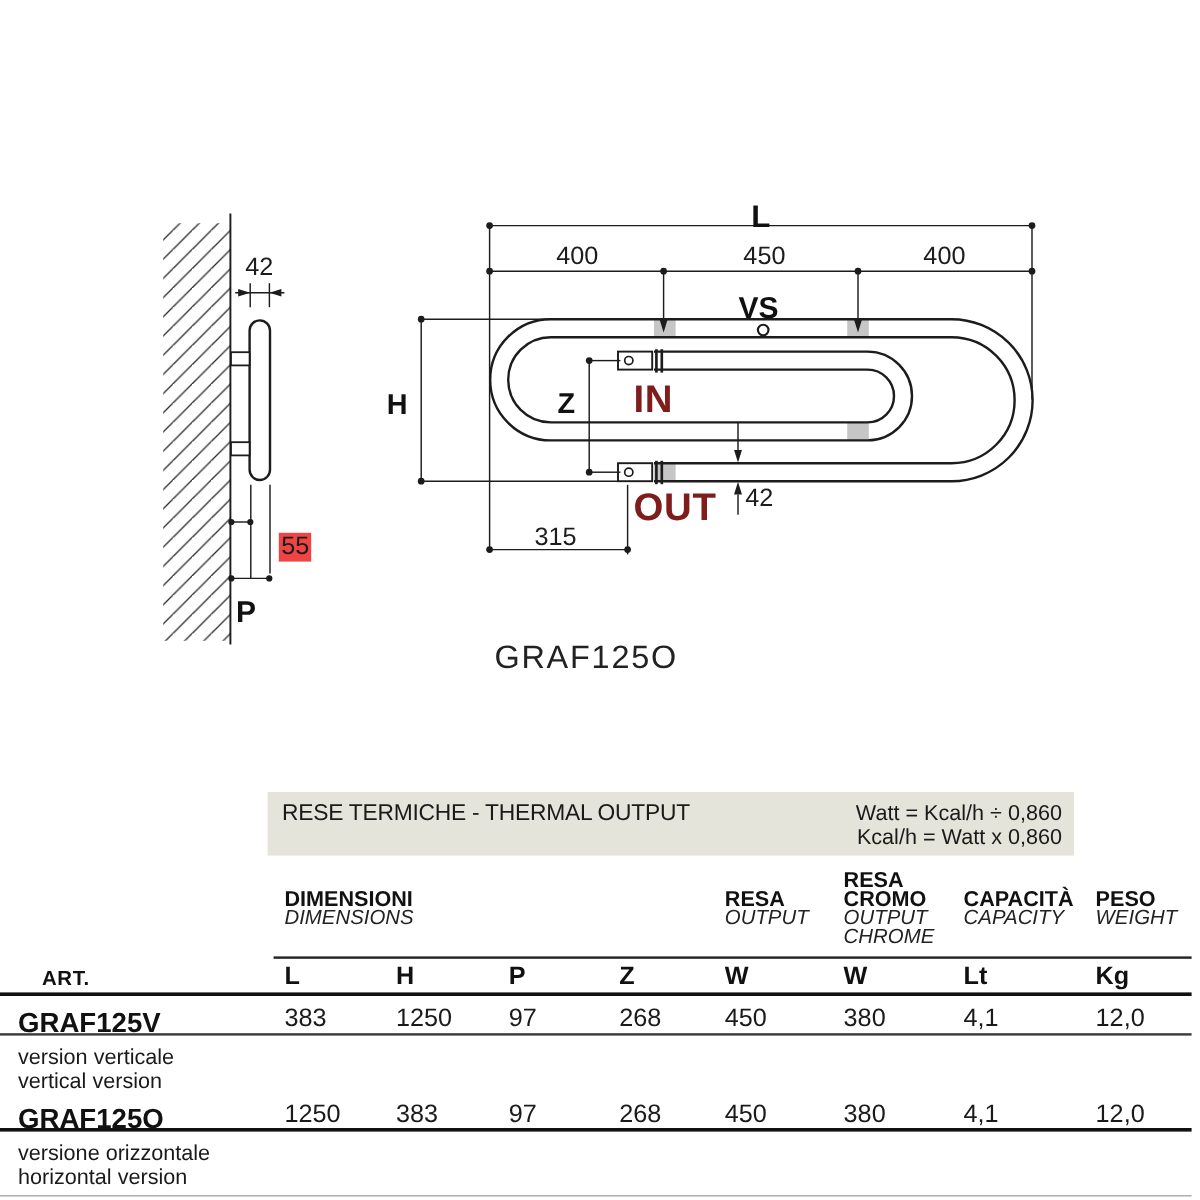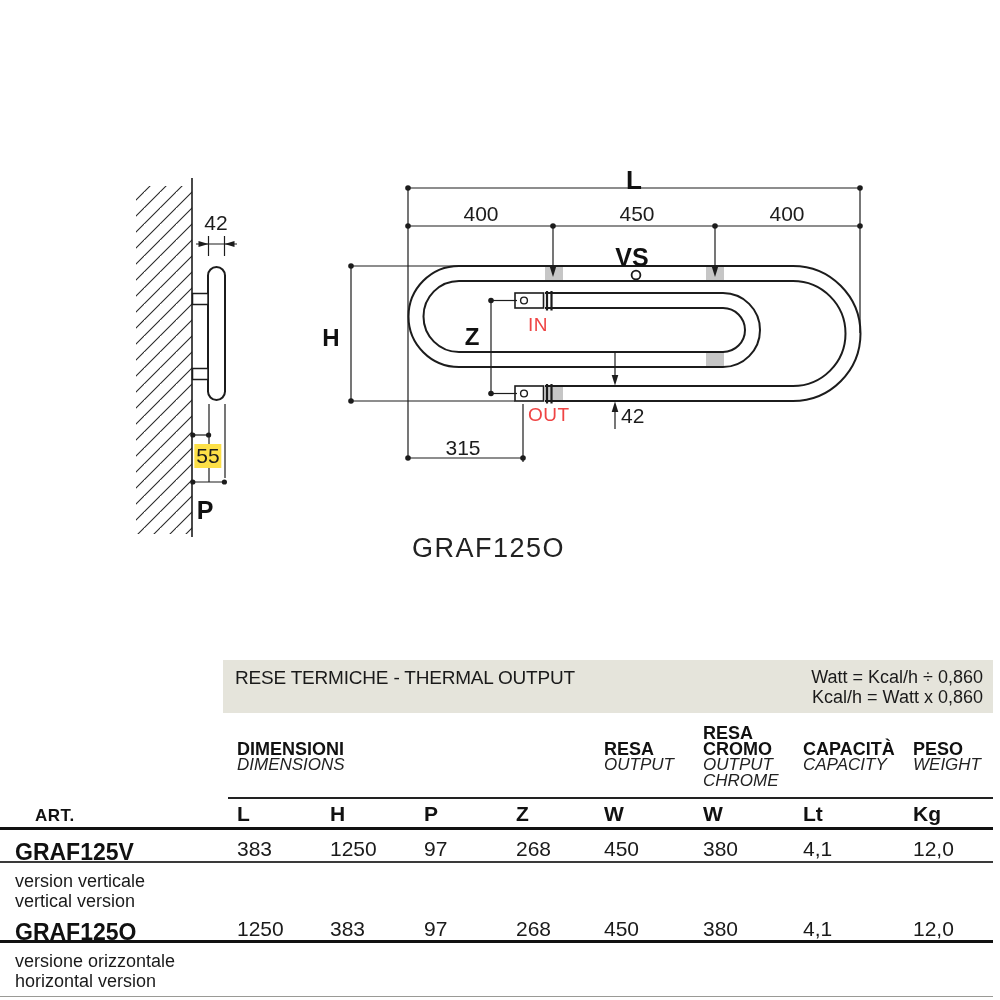--- a/index.html
+++ b/index.html
@@ -5,25 +5,25 @@
   html,body{margin:0;padding:0;background:#fff;}
   .canvas{
     position:relative;width:1000px;height:1000px;background:#ffffff;
     font-family:"Liberation Sans",sans-serif;color:#1a1a1a;overflow:hidden;
   }
   svg{position:absolute;left:0;top:0;}
   
   .dim-num{position:absolute;font-size:21px;color:#1c1c1c;transform:translateX(-50%);white-space:nowrap;}
   .dim-num.left{transform:none;}
   .dim-letter{position:absolute;font-size:24px;font-weight:bold;color:#111;transform:translateX(-50%);white-space:nowrap;}
-  .port-label{position:absolute;font-size:19px;font-weight:normal;color:#ef4444;white-space:nowrap;letter-spacing:.5px;}
+  .port-label{position:absolute;font-size:32px;font-weight:bold;color:#7f1d1d;white-space:nowrap;letter-spacing:.5px;}
   .caption{position:absolute;font-size:27px;letter-spacing:1.5px;color:#222;white-space:nowrap;}
-  .whitebg{background:#fde047;padding:0 2px;}
+  .whitebg{background:#ef4444;padding:0 2px;margin-left:38px;}
   
-  .tbar{position:absolute;left:223px;top:660px;width:770px;height:53px;background:#e5e4db;}
+  .tbar{position:absolute;left:223px;top:660px;width:672px;height:53px;background:#e5e4db;}
   .tbar .lblock{position:absolute;left:12px;top:7px;}
   .tbar .l1{font-size:19px;line-height:21px;letter-spacing:-.2px;color:#1a1a1a;}
   .tbar .l2{font-size:16.5px;line-height:19px;font-weight:bold;color:#111;}
   .tbar .rblock{position:absolute;right:10px;top:7px;text-align:right;}
   .tbar .f{font-size:18px;line-height:20px;color:#1a1a1a;}
   .grp{position:absolute;}
   .grp .b{font-size:18px;line-height:16px;font-weight:bold;color:#111;white-space:nowrap;}
   .grp .i{font-size:17px;line-height:16px;font-style:italic;color:#222;white-space:nowrap;}
   .hline{position:absolute;background:#111;}
   .colhead{position:absolute;top:802px;font-size:21px;font-weight:bold;color:#111;}

